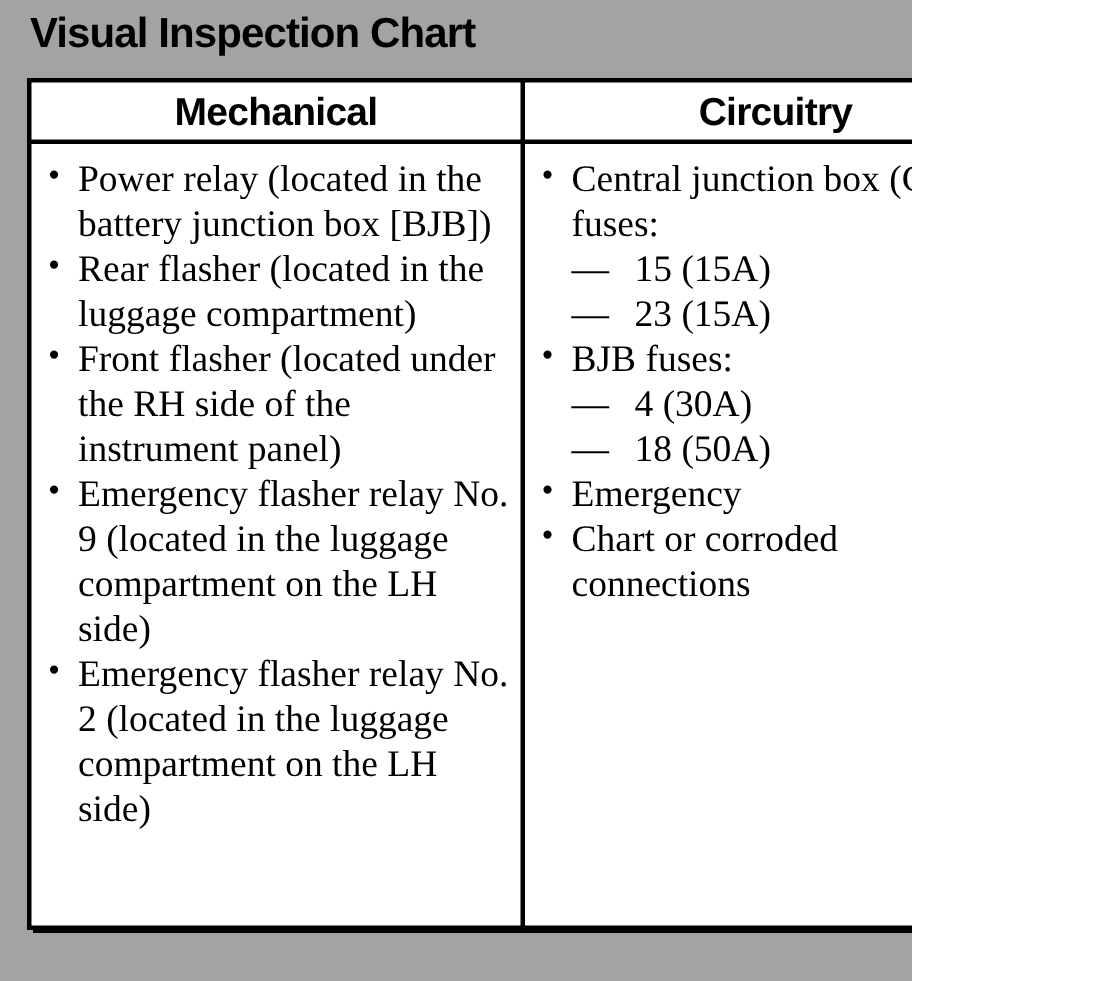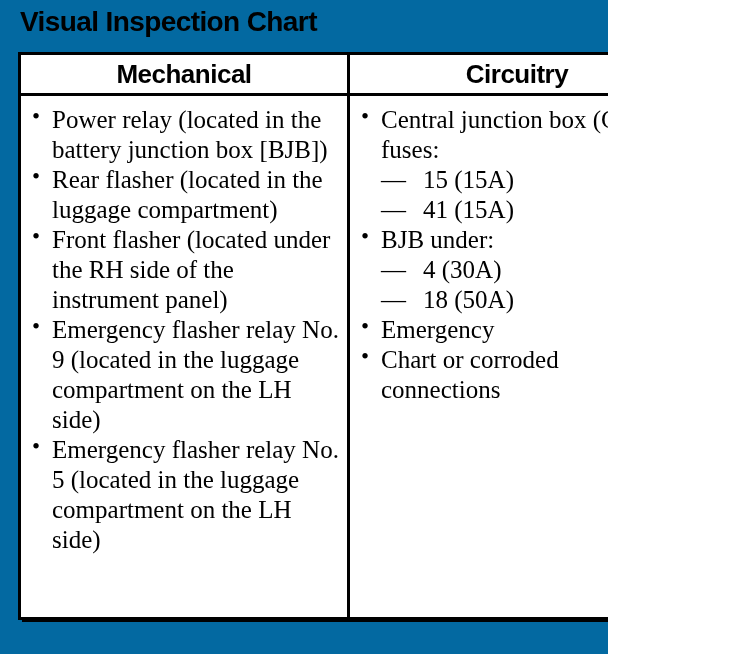--- a/index.html
+++ b/index.html
@@ -4,21 +4,21 @@
 <style>
   html, body {
     margin: 0;
     padding: 0;
     background: #ffffff;
   }
   .page {
     position: relative;
     width: 608px;
     height: 654px;
-    background: #0369a1;
+    background: #a3a3a3;
     color: #000000;
     overflow: hidden;
   }
   .title {
     position: absolute;
     left: 20px;
     top: 6px;
     margin: 0;
     font-family: "Liberation Sans", sans-serif;
     font-weight: bold;
@@ -120,42 +120,42 @@
             <li class="item">
               <span class="bullet">•</span>
               <span class="item-text">Front flasher (located under the RH side of the instrument panel)</span>
             </li>
             <li class="item">
               <span class="bullet">•</span>
               <span class="item-text">Emergency flasher relay No. 9 (located in the luggage compartment on the LH side)</span>
             </li>
             <li class="item">
               <span class="bullet">•</span>
-              <span class="item-text">Emergency flasher relay No. 5 (located in the luggage compartment on the LH side)</span>
+              <span class="item-text">Emergency flasher relay No. 2 (located in the luggage compartment on the LH side)</span>
             </li>
           </ul>
         </td>
 
         <td>
           <ul class="items">
             <li class="item">
               <span class="bullet">•</span>
               <span class="item-text">Central junction box (CJB) fuses:</span>
               <div class="sub-item">
                 <span class="dash">—</span>
                 <span>15 (15A)</span>
               </div>
               <div class="sub-item">
                 <span class="dash">—</span>
-                <span>41 (15A)</span>
+                <span>23 (15A)</span>
               </div>
             </li>
             <li class="item">
               <span class="bullet">•</span>
-              <span class="item-text">BJB under:</span>
+              <span class="item-text">BJB fuses:</span>
               <div class="sub-item">
                 <span class="dash">—</span>
                 <span>4 (30A)</span>
               </div>
               <div class="sub-item">
                 <span class="dash">—</span>
                 <span>18 (50A)</span>
               </div>
             </li>
             <li class="item">

